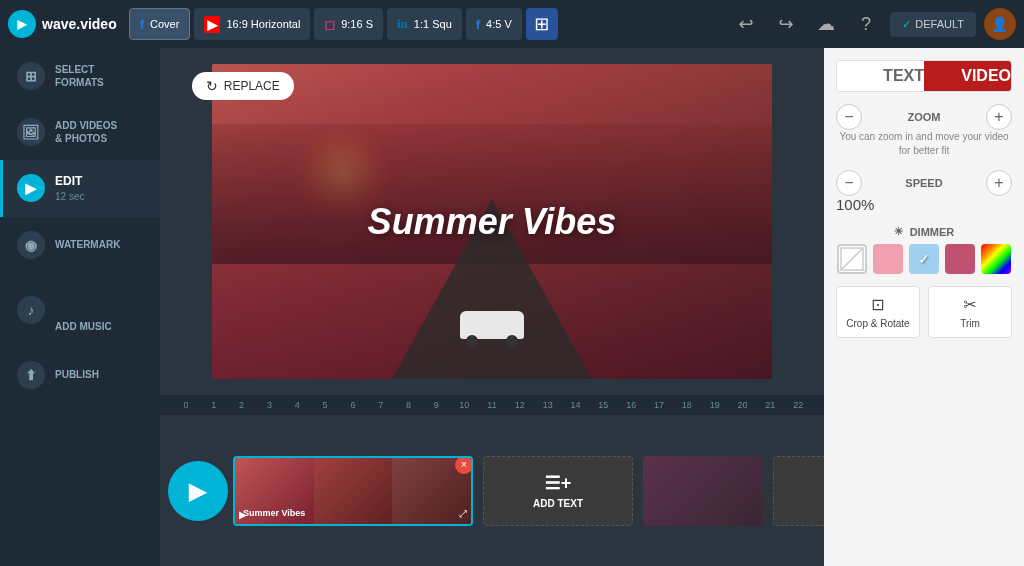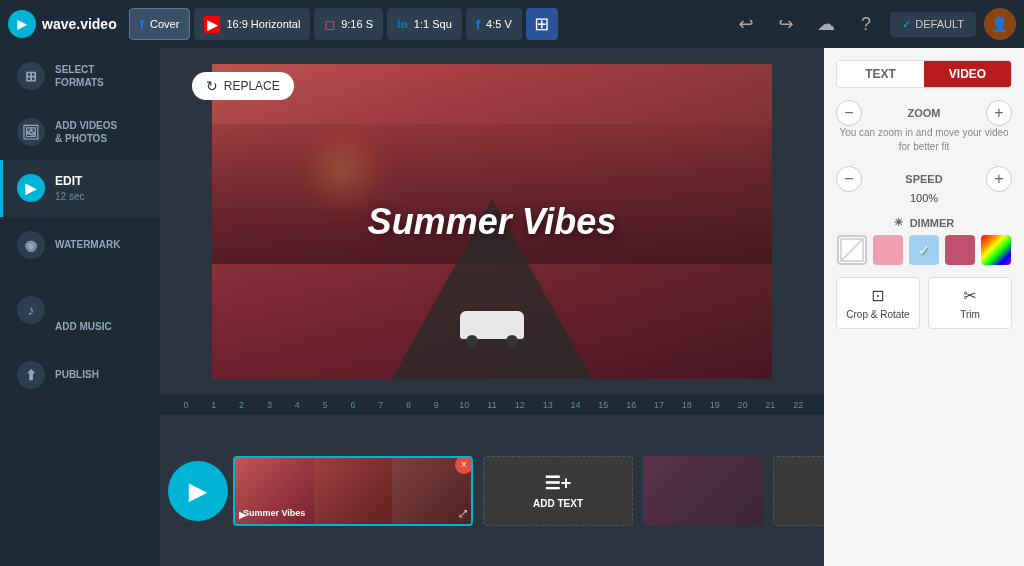--- a/index.html
+++ b/index.html
@@ -258,23 +258,23 @@
       gap: 12px;
     }
     .panel-tabs {
       display: flex;
       border-radius: 4px;
       overflow: hidden;
       border: 1px solid #ddd;
     }
     .panel-tab {
       flex: 1;
-      text-align: center;
+      text-align: right;
       padding: 6px 0;
-      font-size: 12px; font-weight: bold;
+      font-size: 16px; font-weight: bold;
       cursor: pointer;
       background: white; color: #666;
     }
     .panel-tab.active {
       background: #b91c1c;
       color: white;
     }
     .panel-control {
       display: flex; align-items: center; justify-content: space-between;
     }
@@ -284,22 +284,21 @@
     }
     .control-btn {
       width: 26px; height: 26px;
       border: 1px solid #ccc;
       border-radius: 50%;
       display: flex; align-items: center; justify-content: center;
       font-size: 16px; color: #666; cursor: pointer;
       background: white;
     }
     .control-value {
-      font-size: 11px; color: #444;
-      text-align: center;
+      font-size: 15px; color: #444;
     }
     .panel-hint {
       font-size: 10px; color: #888; text-align: center; line-height: 1.4;
     }
     .dimmer-section {
       display: flex; flex-direction: column; gap: 6px;
     }
     .dimmer-label {
       display: flex; align-items: center; gap: 6px;
       font-size: 11px; color: #666; font-weight: bold;

